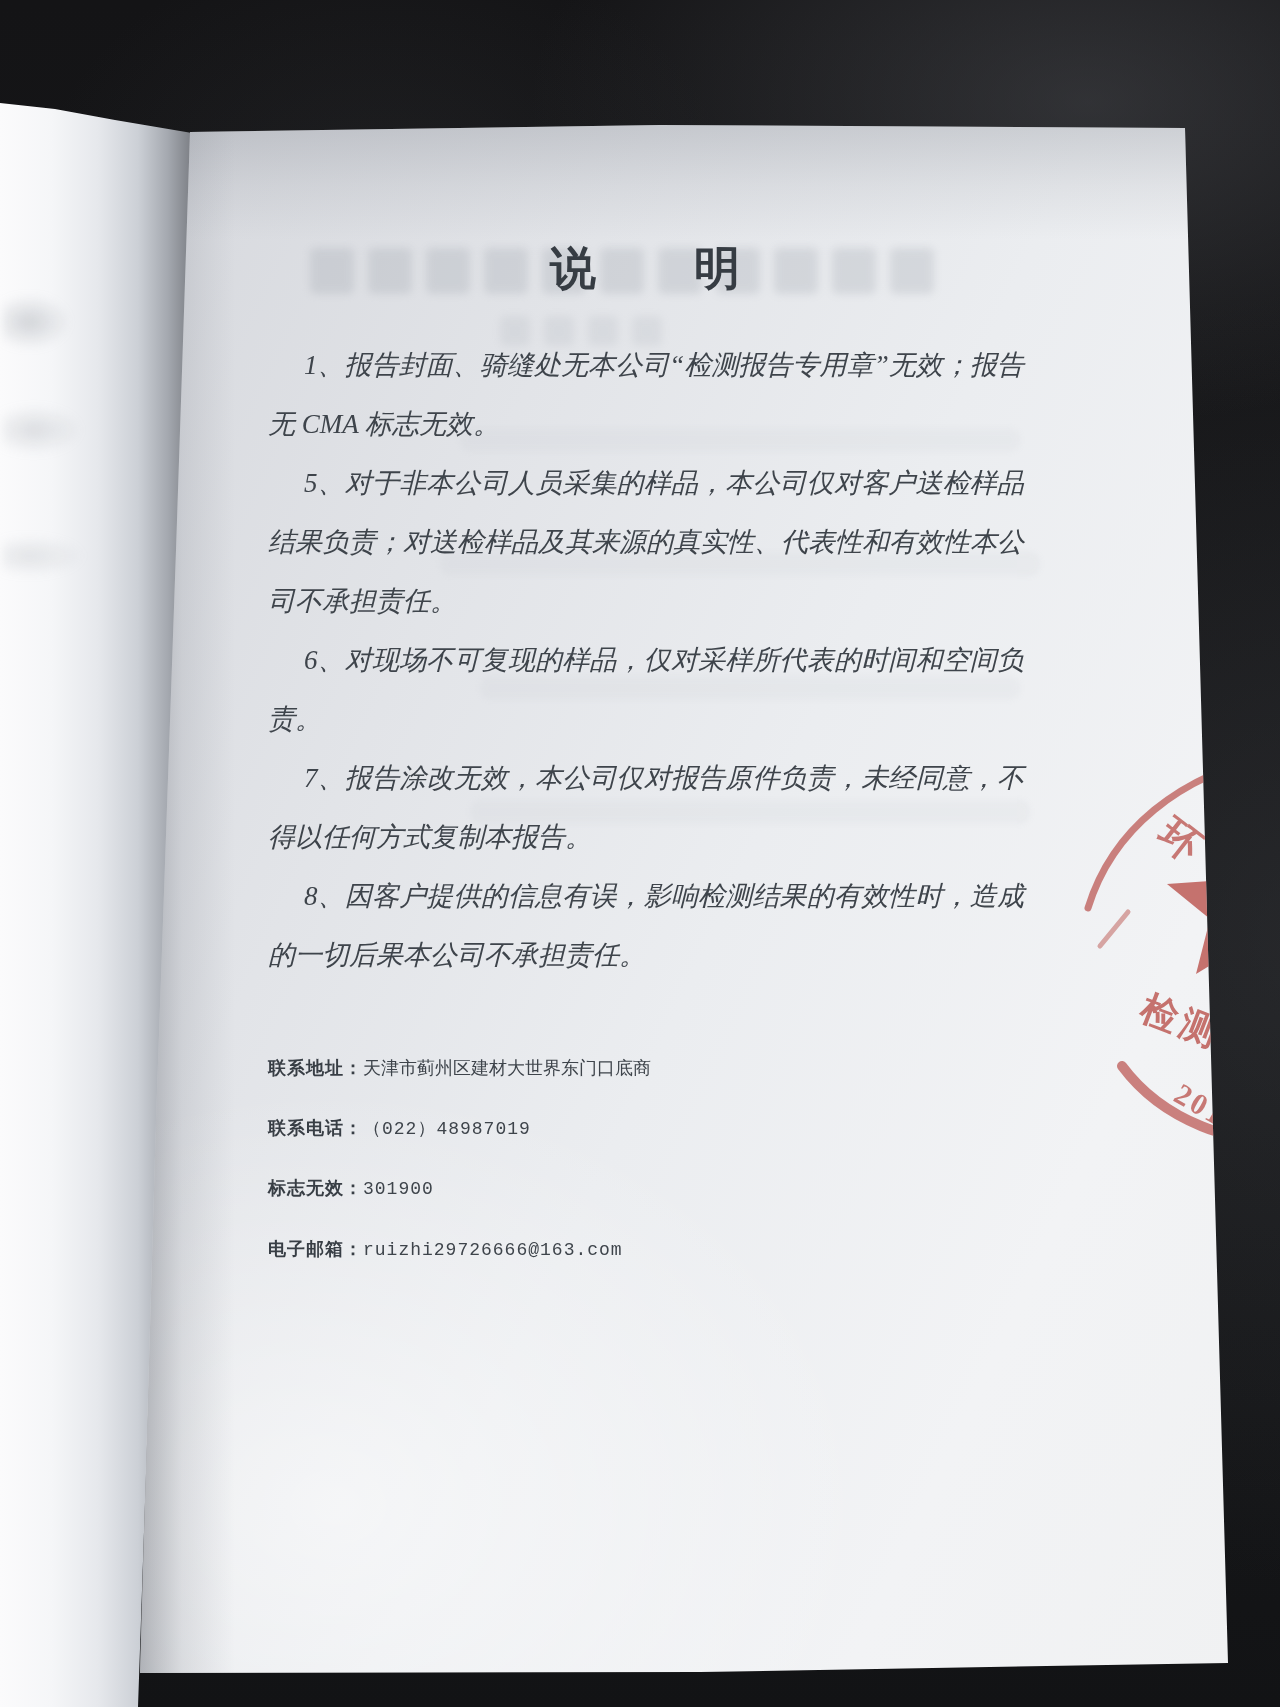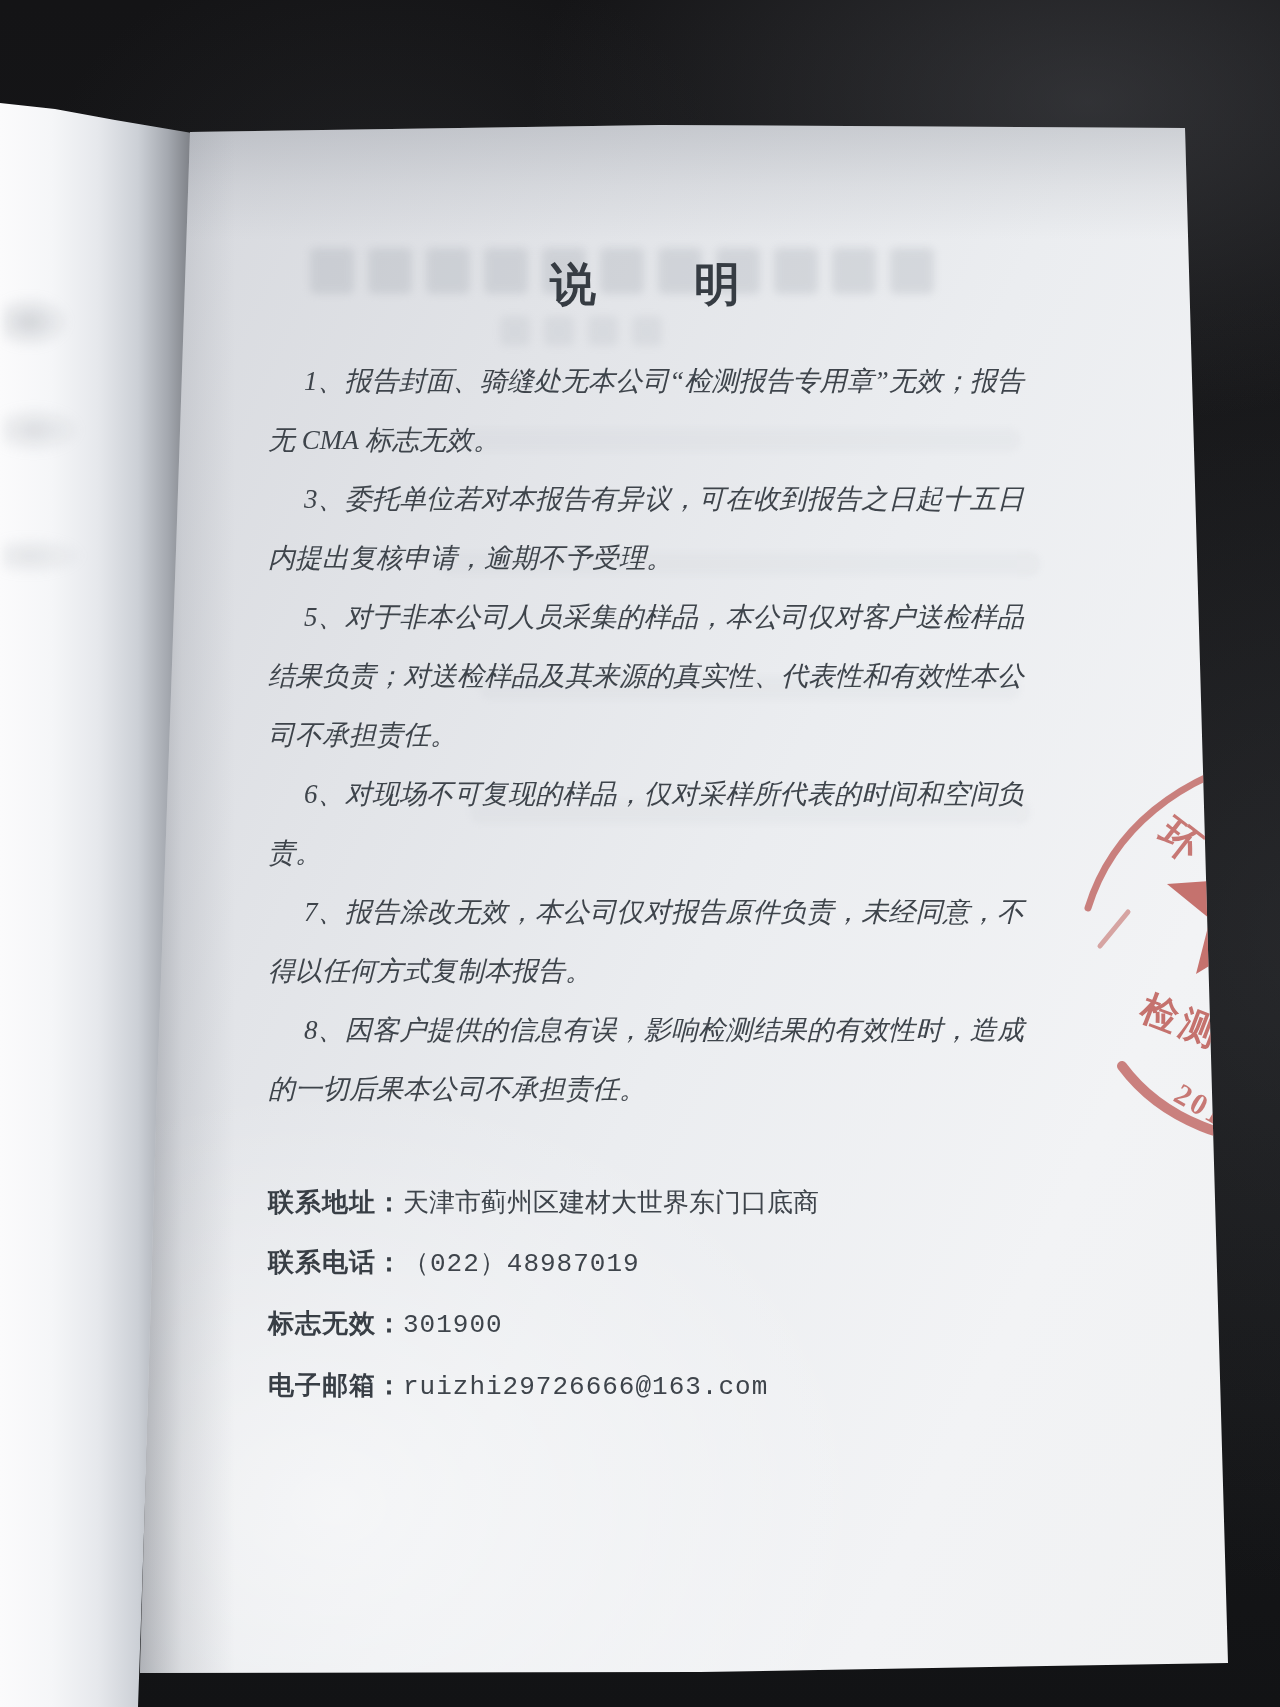--- a/index.html
+++ b/index.html
@@ -46,28 +46,28 @@
   }
 
   
   .ghost-row{position:absolute;display:flex;gap:14px;filter:blur(4px);opacity:.22;}
   .ghost-row .gb{width:44px;height:46px;border-radius:6px;background:#8e959f;}
   .ghost-row.sub{opacity:.13;filter:blur(4px);}
   .ghost-row.sub .gb{width:30px;height:30px;}
   .ghost-band{position:absolute;height:24px;border-radius:10px;background:#a7adb6;opacity:.07;filter:blur(3px);}
 
   
-  .content{position:absolute;left:128px;top:16px;width:756px;color:#3e444b;}
+  .content{position:absolute;left:128px;top:0;width:756px;color:#3e444b;}
   h1.doc-title{
     margin:118px 0 0 0;text-align:center;font-size:46px;font-weight:600;
     letter-spacing:2px;color:#363c43;white-space:pre;
   }
   .body-text{margin-top:36px;font-size:27px;line-height:59px;text-align:justify;}
   .body-text .item{text-indent:36px;margin:0;font-style:italic;}
-  .contact{margin-top:54px;font-size:26px;line-height:59.5px;}
+  .contact{margin-top:54px;font-size:18px;line-height:59.5px;}
   .contact .c-label{font-weight:700;font-family:"Liberation Sans","DejaVu Sans",sans-serif;letter-spacing:1px;color:#383e45;}
   .contact .c-value{color:#3e444b;}
   .contact .c-mono{font-family:"Liberation Mono","DejaVu Sans Mono",monospace;letter-spacing:1px;}
 
   
   .stamp{position:absolute;left:930px;top:598px;width:320px;height:470px;opacity:.82;}
   .stamp text{font-family:"Liberation Serif","DejaVu Serif",serif;font-weight:700;}
 </style>
 </head>
 <body>
@@ -100,21 +100,20 @@
   <div class="ghost-band" style="left:320px;top:308px;width:560px;"></div>
   <div class="ghost-band" style="left:300px;top:432px;width:600px;"></div>
   <div class="ghost-band" style="left:340px;top:556px;width:540px;"></div>
   <div class="ghost-band" style="left:330px;top:680px;width:560px;"></div>
 
   <div class="content">
     <h1 class="doc-title">说　　明</h1>
 
     <div class="body-text">
       <p class="item">1、报告封面、骑缝处无本公司“检测报告专用章”无效；报告无 CMA 标志无效。</p>
-      <p class="item">3、委托单位若对本报告有异议，可在收到报告之日起十五日内提出复核申请，逾期不予受理。</p>
       <p class="item">5、对于非本公司人员采集的样品，本公司仅对客户送检样品结果负责；对送检样品及其来源的真实性、代表性和有效性本公司不承担责任。</p>
       <p class="item">6、对现场不可复现的样品，仅对采样所代表的时间和空间负责。</p>
       <p class="item">7、报告涂改无效，本公司仅对报告原件负责，未经同意，不得以任何方式复制本报告。</p>
       <p class="item">8、因客户提供的信息有误，影响检测结果的有效性时，造成的一切后果本公司不承担责任。</p>
     </div>
 
     <div class="contact">
       <div class="contact-line">
         <span class="c-label">联系地址：</span><span class="c-value">天津市蓟州区建材大世界东门口底商</span>
       </div>

